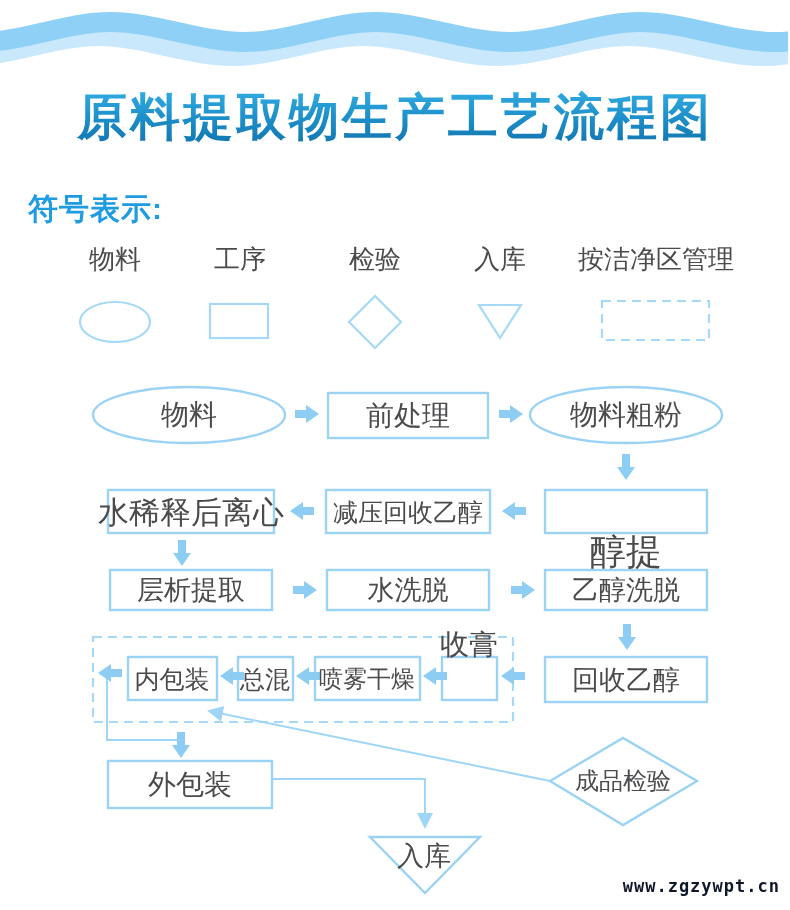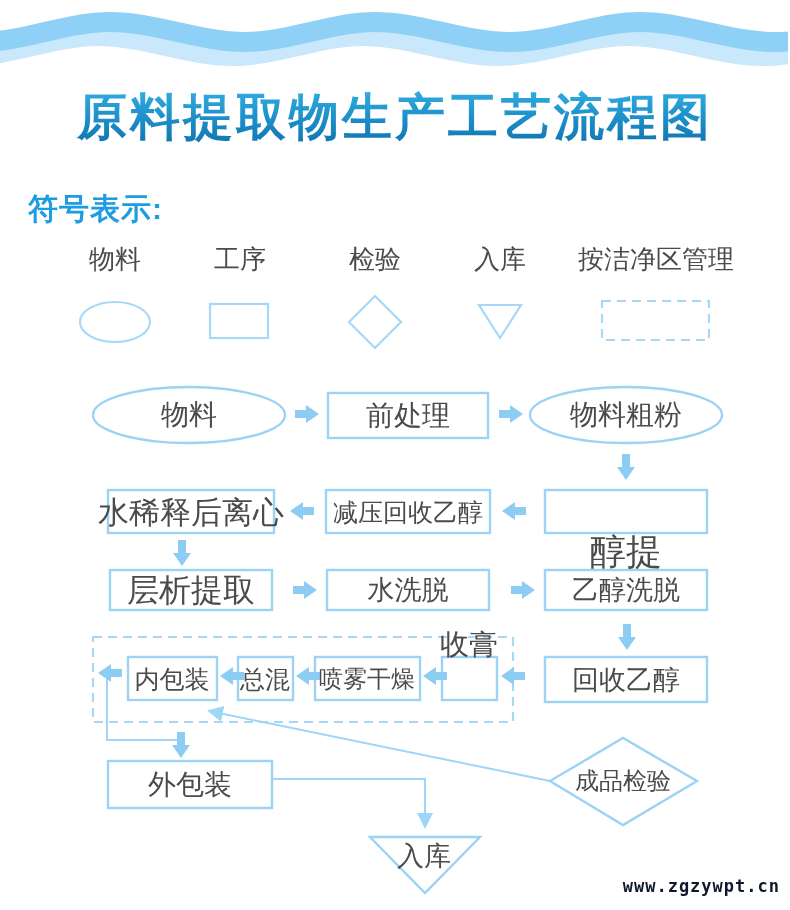--- a/index.html
+++ b/index.html
@@ -128,21 +128,21 @@
         <path d="M177,732 L177,745 L172,745 L181,758 L190,745 L185,745 L185,732 Z"></path>
       </g>
   </svg>
 
   <div class="nlabel" style="left:189px;top:415px;font-size:28px;">物料</div>
   <div class="nlabel" style="left:408px;top:416px;font-size:28px;">前处理</div>
   <div class="nlabel" style="left:626px;top:415px;font-size:28px;">物料粗粉</div>
   <div class="nlabel" style="left:626px;top:512px;font-size:36px;margin-top:40px;">醇提</div>
   <div class="nlabel" style="left:408px;top:512px;font-size:25px;">减压回收乙醇</div>
   <div class="nlabel" style="left:191px;top:512px;font-size:31px;">水稀释后离心</div>
-  <div class="nlabel" style="left:191px;top:590px;font-size:32px;">层析提取</div>
+  <div class="nlabel" style="left:191px;top:590px;font-size:27px;">层析提取</div>
   <div class="nlabel" style="left:408px;top:590px;font-size:27px;">水洗脱</div>
   <div class="nlabel" style="left:626px;top:590px;font-size:27px;">乙醇洗脱</div>
   <div class="nlabel" style="left:626px;top:680px;font-size:27px;">回收乙醇</div>
   <div class="nlabel" style="left:469px;top:644px;font-size:29px;">收膏</div>
   <div class="nlabel" style="left:367px;top:679px;font-size:24px;">喷雾干燥</div>
   <div class="nlabel" style="left:265px;top:679px;font-size:25px;">总混</div>
   <div class="nlabel" style="left:172px;top:679px;font-size:25px;">内包装</div>
   <div class="nlabel" style="left:190px;top:785px;font-size:28px;">外包装</div>
   <div class="nlabel" style="left:623px;top:781px;font-size:24px;">成品检验</div>
   <div class="nlabel" style="left:424px;top:856px;font-size:27px;">入库</div>

